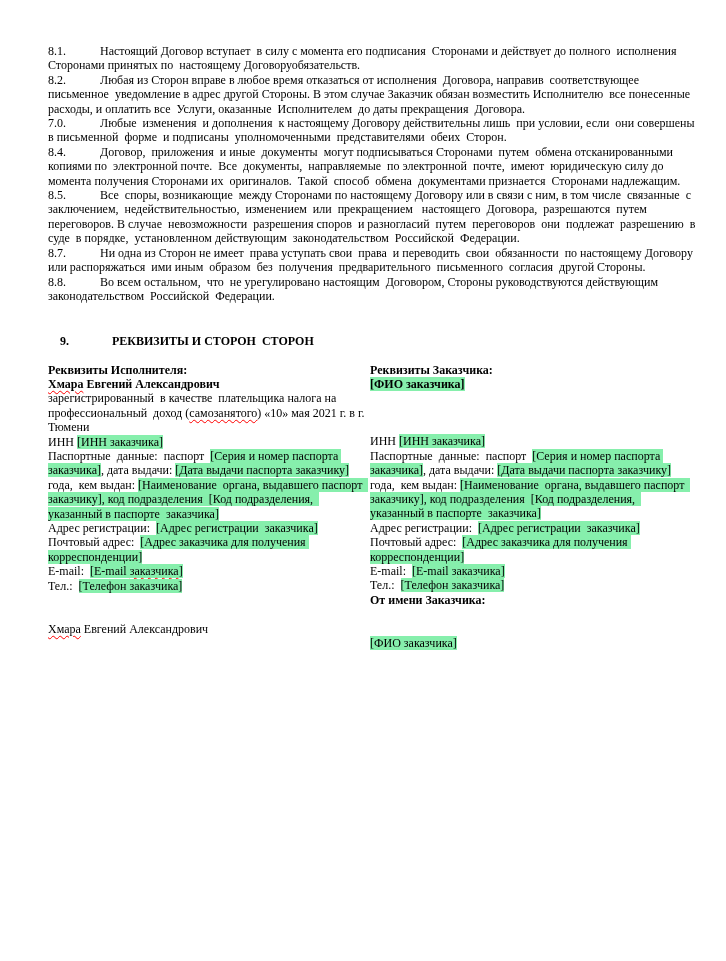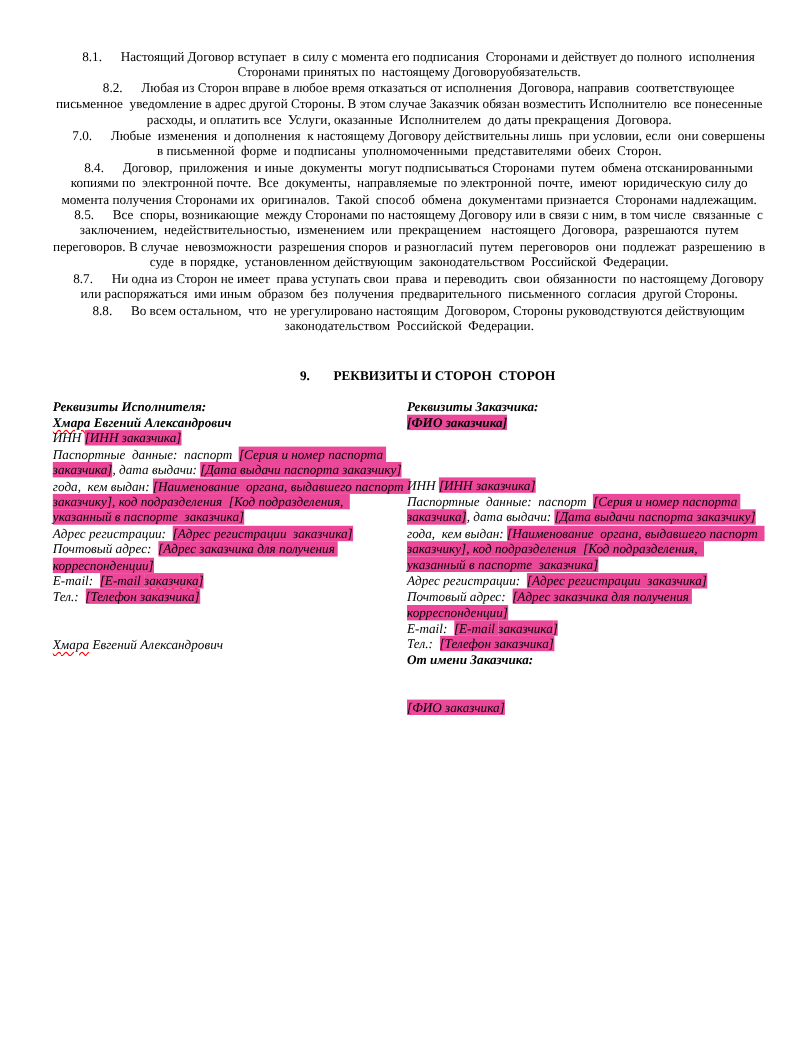--- a/index.html
+++ b/index.html
@@ -3,28 +3,28 @@
 <meta charset="utf-8">
 <style>
   html,body{margin:0;padding:0;}
   body{
     width:726px;height:961px;background:#ffffff;color:#000000;
     font-family:"Liberation Serif", serif;
     font-size:12px;line-height:14.4px;
     overflow:hidden;
   }
   .doc{padding:44px 30px 0 48px;width:648px;}
-  .para{white-space:pre-wrap;text-align:center;}
+  .para{white-space:pre-wrap;}
   .num{display:inline-block;width:52px;white-space:pre;}
   .h9{font-weight:bold;margin-top:16px;}
-  .cols{display:flex;font-style:italic;}
+  .cols{display:flex;}
   .col{width:322px;flex:0 0 322px;}
   .col p{margin:0;white-space:pre-wrap;}
   .b{font-weight:bold;}
-  .hl{background:#ec4899;}
+  .hl{background:#86efac;}
   .sq{
     text-decoration-line:underline;
     text-decoration-style:wavy;
     text-decoration-color:#ff0000;
     text-decoration-thickness:1px;
     text-underline-offset:2px;
   }
 </style>
 </head>
 <body>
@@ -42,20 +42,21 @@
     </div>
 
   <div class="h9 para">
     <span class="num">9.</span><span>РЕКВИЗИТЫ И СТОРОН  СТОРОН</span>
   </div>
 
   <div class="cols">
     <div class="col">
         <p class="b"><span>Реквизиты Исполнителя:</span></p>
         <p class="b"><span class="sq">Хмара</span><span> Евгений Александрович</span></p>
+        <p><span>зарегистрированный  в качестве  плательщика налога на профессиональный  доход (</span><span class="sq">самозанятого</span><span>) «10» мая 2021 г. в г. Тюмени</span></p>
         <p><span>ИНН </span><span class="hl">[ИНН заказчика]</span></p>
         <p><span>Паспортные  данные:  паспорт  </span><span class="hl">[Серия и номер паспорта заказчика]</span><span>, дата выдачи: </span><span class="hl">[Дата выдачи паспорта заказчику]</span><span> года,  кем выдан: </span><span class="hl">[Наименование  органа, выдавшего паспорт  заказчику], код подразделения  [Код подразделения,  указанный в паспорте  заказчика]</span></p>
         <p><span>Адрес регистрации:  </span><span class="hl">[Адрес регистрации  заказчика]</span></p>
         <p><span>Почтовый адрес:  </span><span class="hl">[Адрес заказчика для получения корреспонденции]</span></p>
         <p><span>E-mail:  </span><span class="hl">[E-mail </span><span class="hl sq">заказчика</span><span class="hl">]</span></p>
         <p><span>Тел.:  </span><span class="hl">[Телефон заказчика]</span></p>
         <p style="height: 29px;"></p>
         <p><span class="sq">Хмара</span><span> Евгений Александрович</span></p>
       </div>
     <div class="col">

